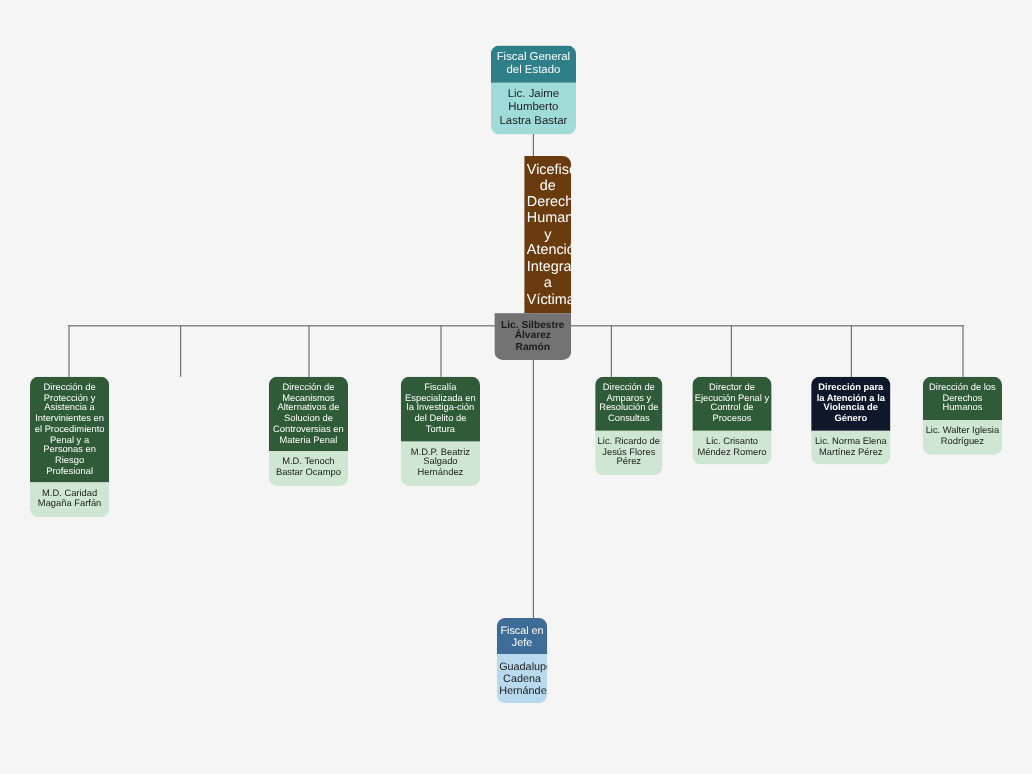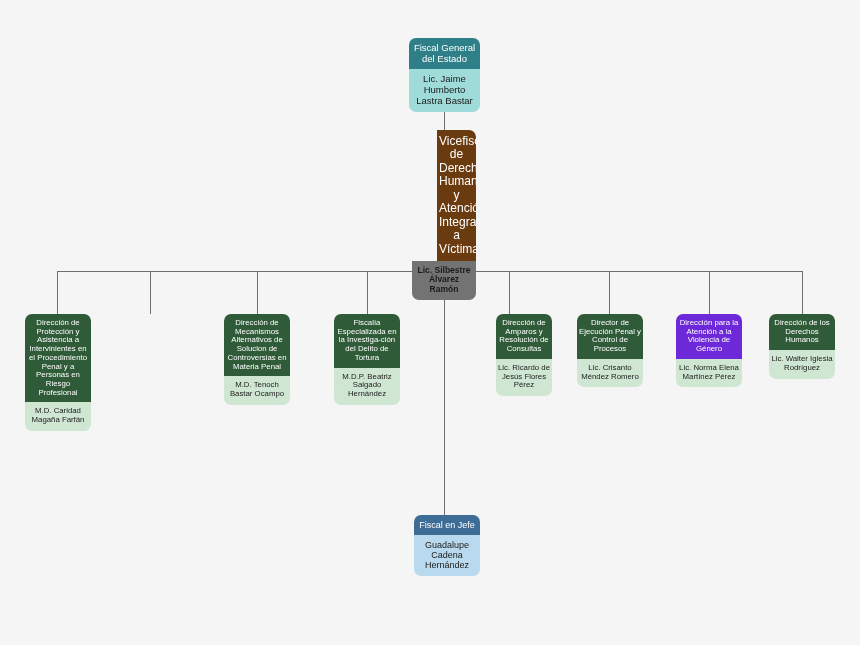--- a/index.html
+++ b/index.html
@@ -150,27 +150,27 @@
     <div class="node-title" style="background: rgb(47, 91, 56);">Dirección de Amparos y Resolución de Consultas</div>
     <div class="node-person" style="background: rgb(207, 231, 210);">Lic. Ricardo de Jesús Flores Pérez</div>
   </div>
 
   <div class="node green" style="left:577px; top:314px; width:66px;">
     <div class="node-title" style="background: rgb(47, 91, 56);">Director de Ejecución Penal y Control de Procesos</div>
     <div class="node-person" style="background: rgb(207, 231, 210);">Lic. Crisanto Méndez Romero</div>
   </div>
 
   <div class="node green" style="left:676px; top:314px; width:66px;">
-    <div class="node-title" style="background: #6d28d9;">Dirección para la Atención a la Violencia de Género</div>
+    <div class="node-title" style="background: #0f172a; font-weight: bold;">Dirección para la Atención a la Violencia de Género</div>
     <div class="node-person" style="background: rgb(207, 231, 210);">Lic. Norma Elena Martínez Pérez</div>
   </div>
 
   <div class="node green" style="left:769px; top:314px; width:66px;">
     <div class="node-title" style="background: rgb(47, 91, 56);">Dirección de los Derechos Humanos</div>
     <div class="node-person" style="background: rgb(207, 231, 210);">Lic. Walter Iglesia Rodríguez</div>
   </div>
 
-  <div class="node blue" style="left:414px; top:515px; width:66px;">
+  <div class="node blue" style="left:414px; top:515px; width:42px;">
     <div class="node-title" style="background: rgb(61, 109, 150);">Fiscal en Jefe</div>
     <div class="node-person" style="background: rgb(185, 218, 238);">Guadalupe Cadena Hernández</div>
   </div>
 
 </div>
 
 </body></html>

